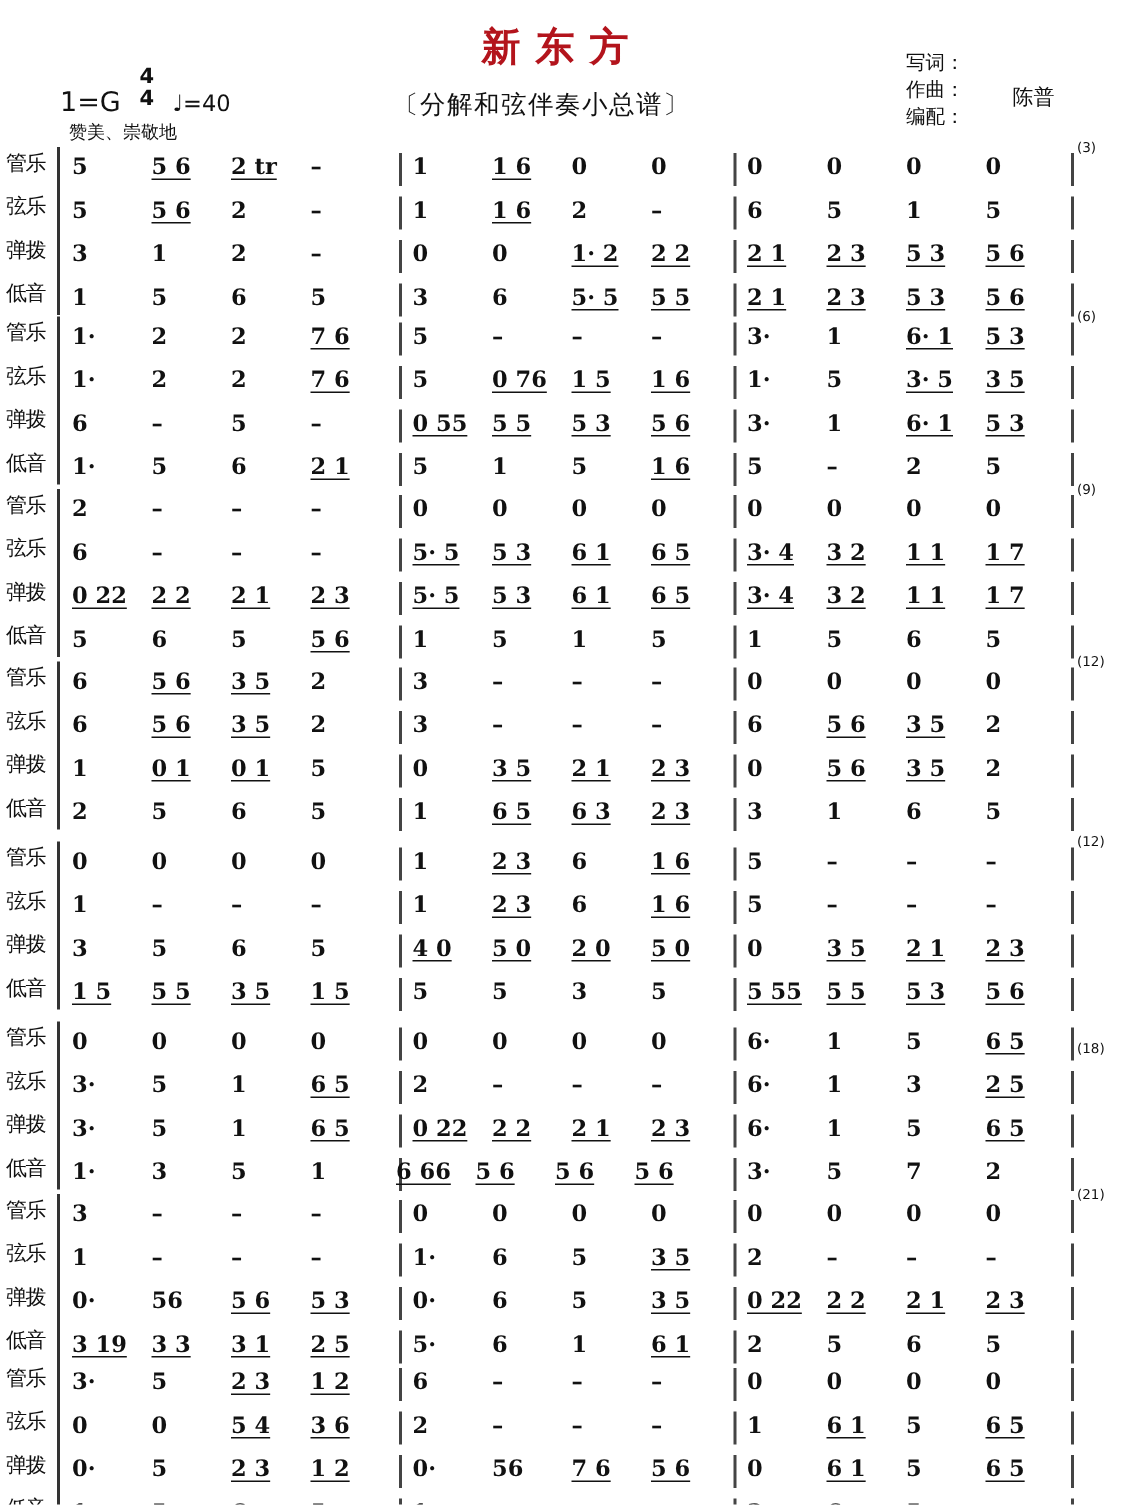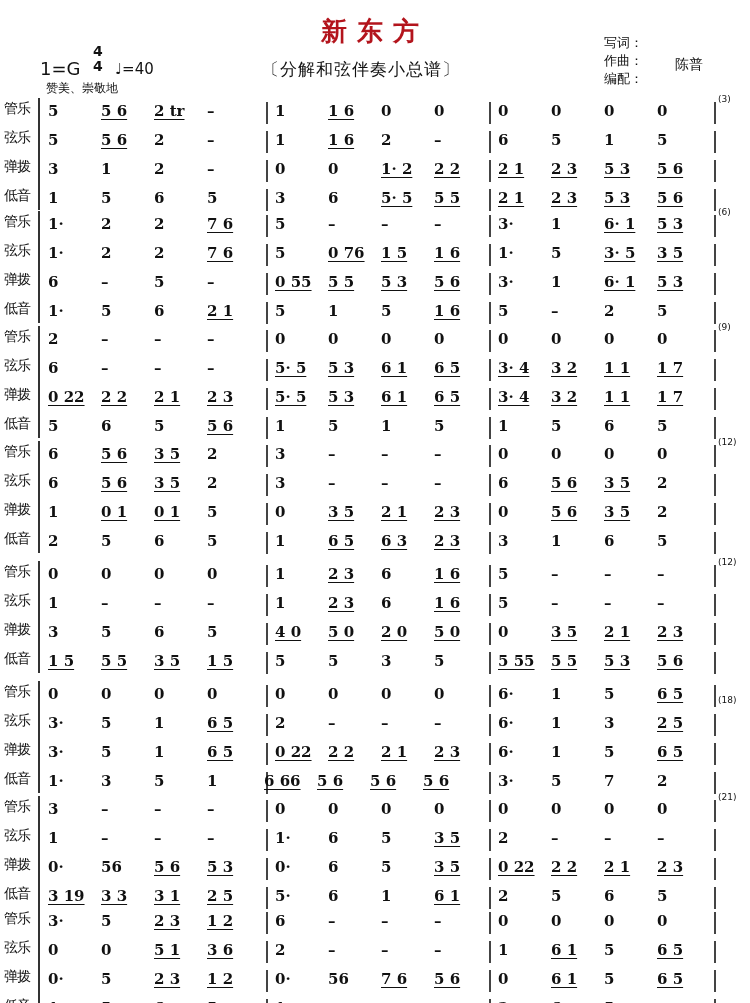--- a/index.html
+++ b/index.html
@@ -694,21 +694,21 @@
       <div class="row" style="left: 48px; top: 10px;">
         <span class="beat">3·</span>
         <span class="beat">5</span>
         <span class="beat u1">2 3</span>
         <span class="beat u1">1 2</span>
       </div>
       <div class="bar" style="left: 266px; top: 10px; height: 22px;"></div>
       <div class="row" style="left: 48px; top: 39px;">
         <span class="beat">0</span>
         <span class="beat">0</span>
-        <span class="beat u1">5 1</span>
+        <span class="beat u1">5 4</span>
         <span class="beat u1">3 6</span>
       </div>
       <div class="bar" style="left: 266px; top: 39px; height: 22px;"></div>
       <div class="row" style="left: 48px; top: 68px;">
         <span class="beat">0·</span>
         <span class="beat">5</span>
         <span class="beat u1">2 3</span>
         <span class="beat u1">1 2</span>
       </div>
       <div class="bar" style="left: 266px; top: 68px; height: 22px;"></div>

